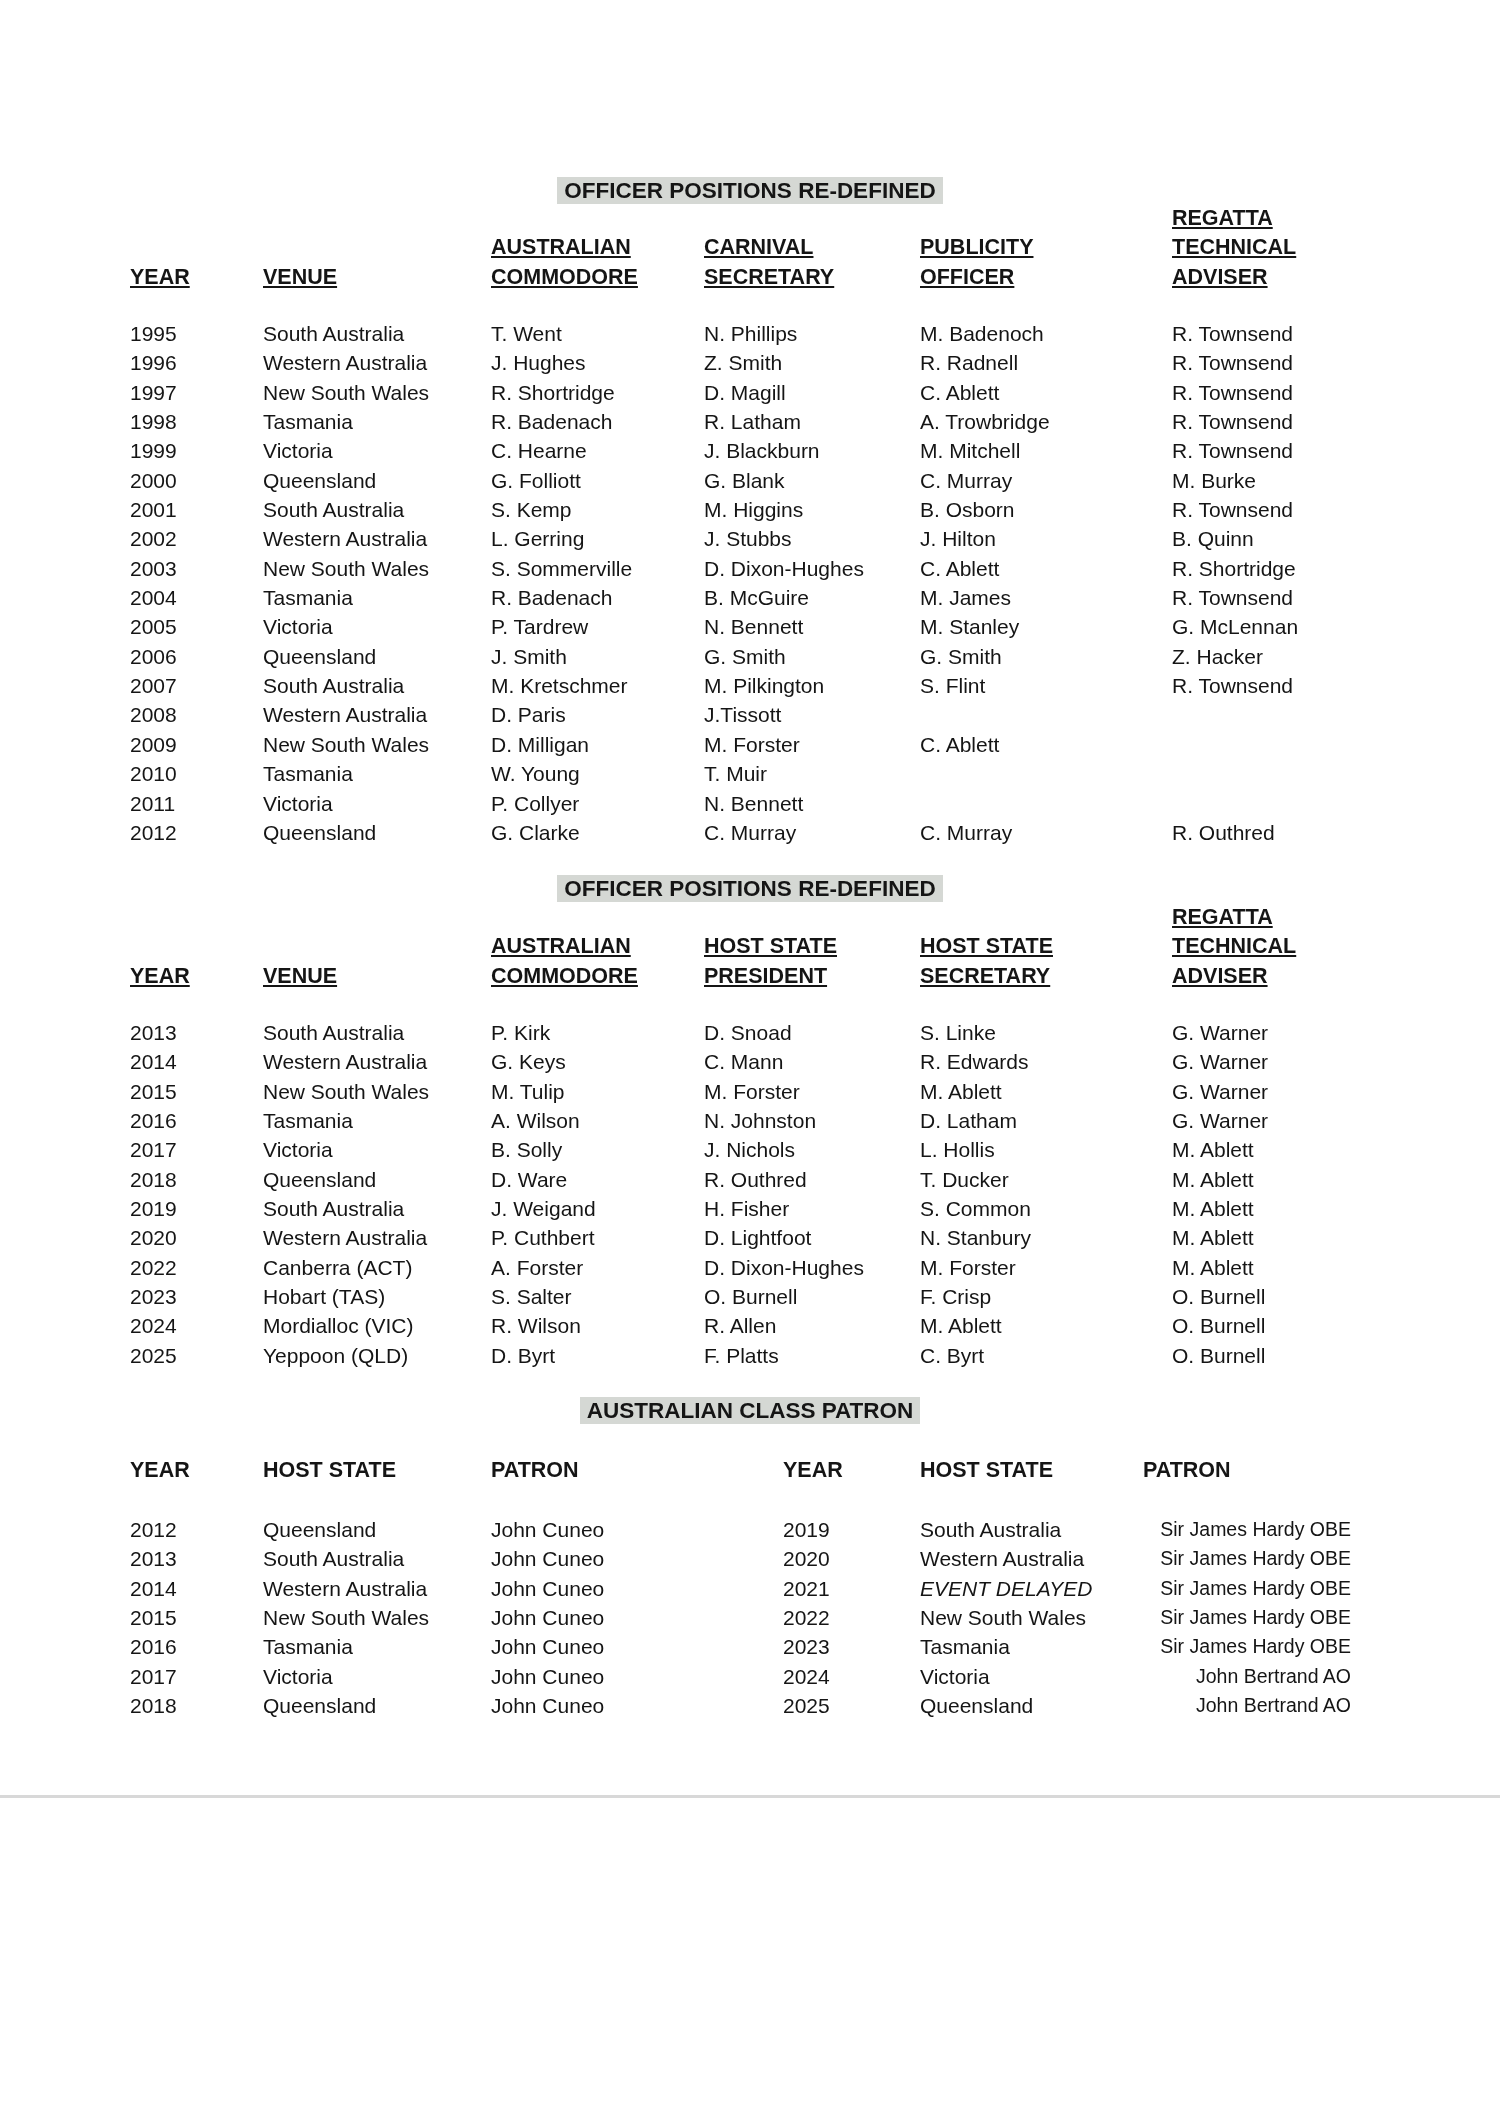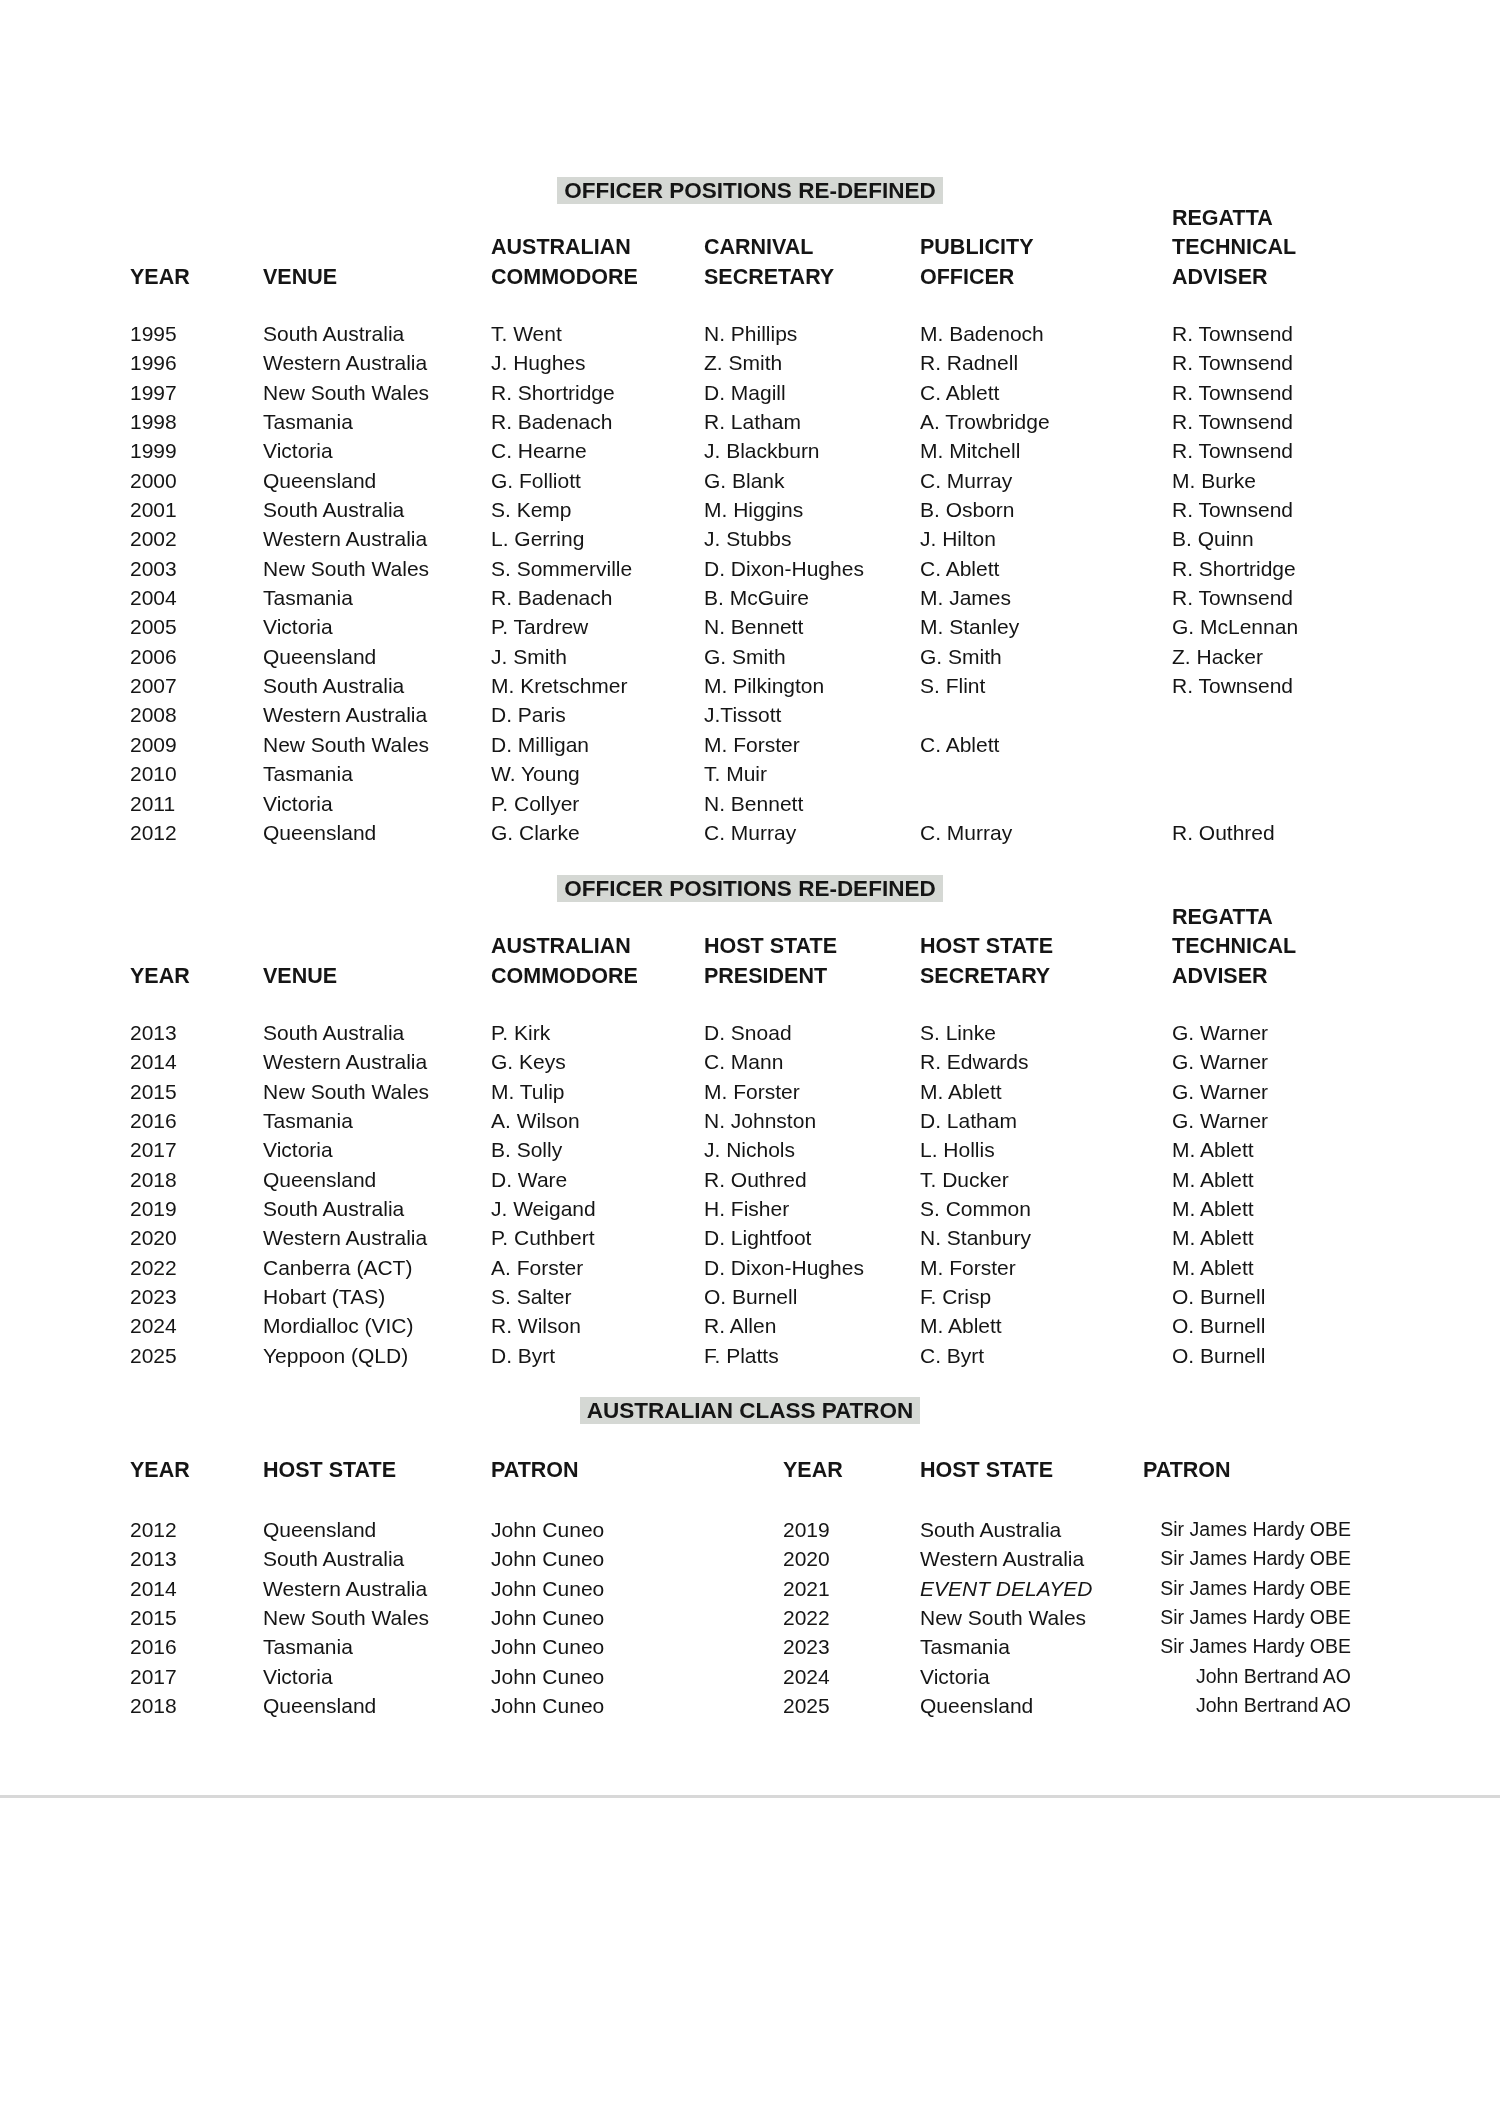--- a/index.html
+++ b/index.html
@@ -20,21 +20,21 @@
   }
   .section-title .hl { background:#d5d8d4; padding:1px 7px; }
 
   .hdr {
     position:absolute; left:0; width:100%;
     display:grid;
     grid-template-columns:133px 228px 213px 216px 252px 322px;
     padding-left:130px;
     font-weight:bold; font-size:21.5px; line-height:29.4px;
   }
-  .hdr .cell { align-self:end; white-space:pre-line; }
+  .hdr .cell { align-self:end; white-space:pre-line;text-decoration:underline; }
 
   .rows {
     position:absolute; left:0; width:100%;
     display:grid;
     grid-template-columns:133px 228px 213px 216px 252px 322px;
     grid-auto-rows:29.35px;
     padding-left:130px;
     font-size:21px; line-height:29.35px;
   }
   .grid-row { display:contents; }

